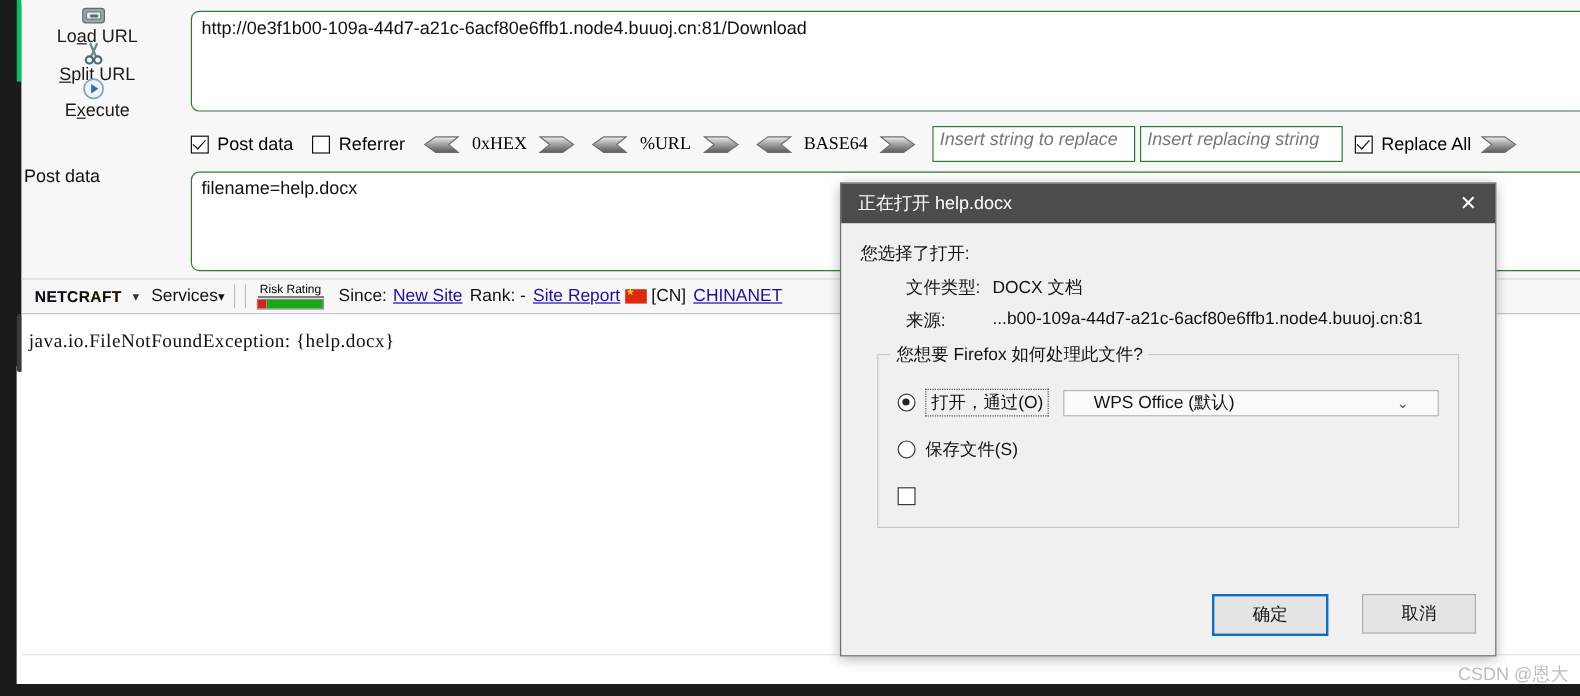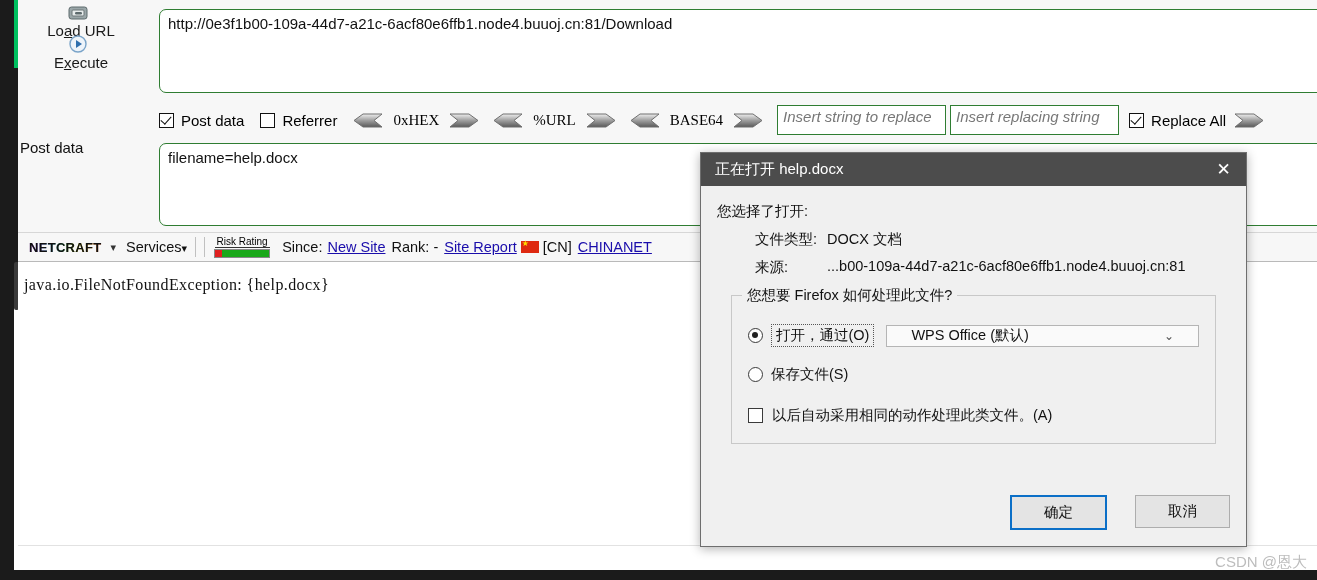--- a/index.html
+++ b/index.html
@@ -150,20 +150,30 @@
       <span class="hb-ico">
         <svg width="22" height="18" viewBox="0 0 22 18">
           <rect x="2" y="3" width="18" height="12" rx="2.5" fill="#9aa6a8" stroke="#5d6a6c"></rect>
           <rect x="5" y="6" width="12" height="6" rx="1" fill="#e7ecec" stroke="#6c7778"></rect>
           <rect x="8" y="8" width="7" height="2.5" rx="1.2" fill="#5d6a6c"></rect>
         </svg>
       </span>
       <span class="hb-lbl">Lo<u>a</u>d URL</span>
     </div>
 
+    <div class="hb-btn">
+      <span class="hb-ico">
+        <svg width="20" height="20" viewBox="0 0 20 20">
+          <path d="M7 2 L12 13 M13 2 L8 13" stroke="#6d8a90" stroke-width="2" fill="none"></path>
+          <circle cx="6.5" cy="16" r="3" fill="none" stroke="#4a6a70" stroke-width="1.8"></circle>
+          <circle cx="13.5" cy="16" r="3" fill="none" stroke="#4a6a70" stroke-width="1.8"></circle>
+        </svg>
+      </span>
+      <span class="hb-lbl"><u>S</u>plit URL</span>
+    </div>
 
     <div class="hb-btn">
       <span class="hb-ico">
         <svg width="20" height="20" viewBox="0 0 20 20">
           <circle cx="10" cy="10" r="8" fill="#eef4fa" stroke="#7aa4c9" stroke-width="1.4"></circle>
           <path d="M8 6 L14 10 L8 14 Z" fill="#2f6fae"></path>
         </svg>
       </span>
       <span class="hb-lbl">E<u>x</u>ecute</span>
     </div>
@@ -318,21 +328,20 @@
         </span>
       </div>
 
       <div class="radio-row" style="margin-top:18px;">
         <span class="radio"></span>
         <span class="radio-lbl">保存文件(S)</span>
       </div>
 
       <div class="check-row">
         <span class="dlg-cbox"></span>
-        <span class="radio-lbl">以后自动采用相同的动作处理此类文件。(A)</span>
       </div>
     </div>
   </div>
 
   <div id="dialog-buttons">
     <span class="dlg-btn" id="ok-button">确定</span>
     <span class="dlg-btn" id="cancel-button">取消</span>
   </div>
 </div>
 

